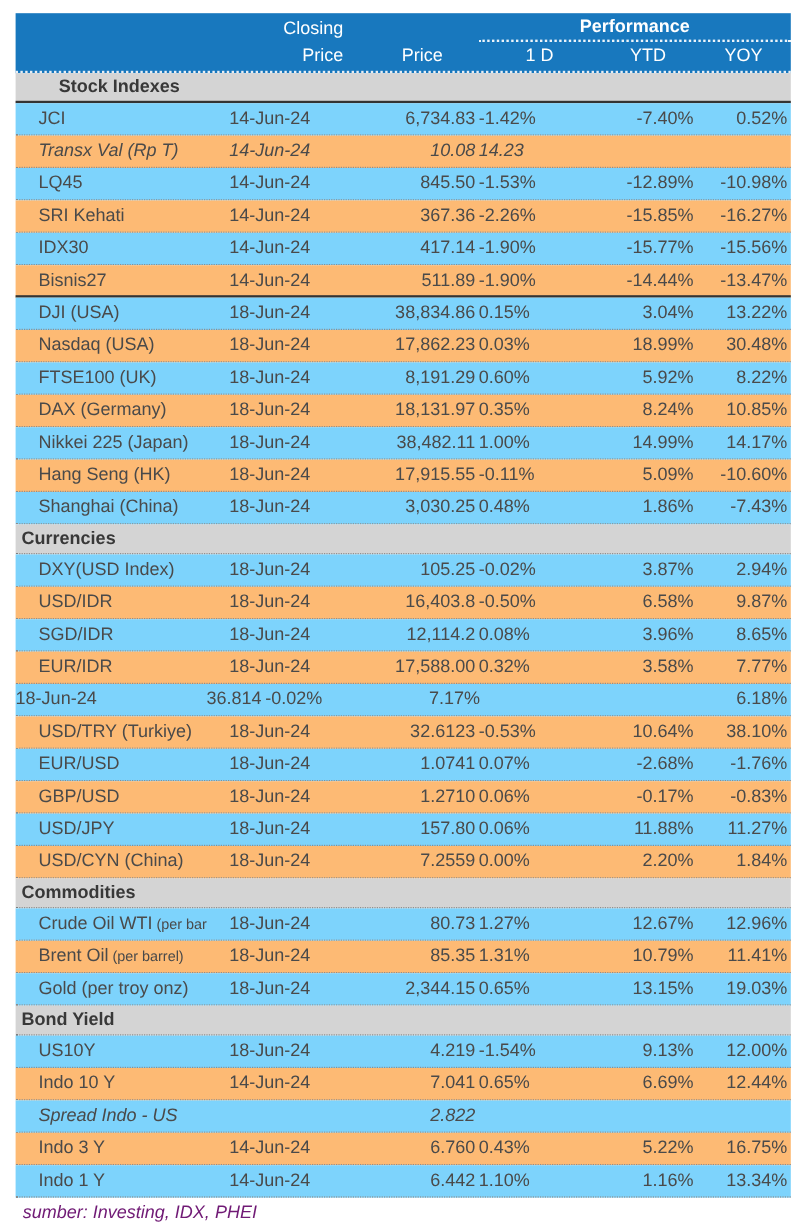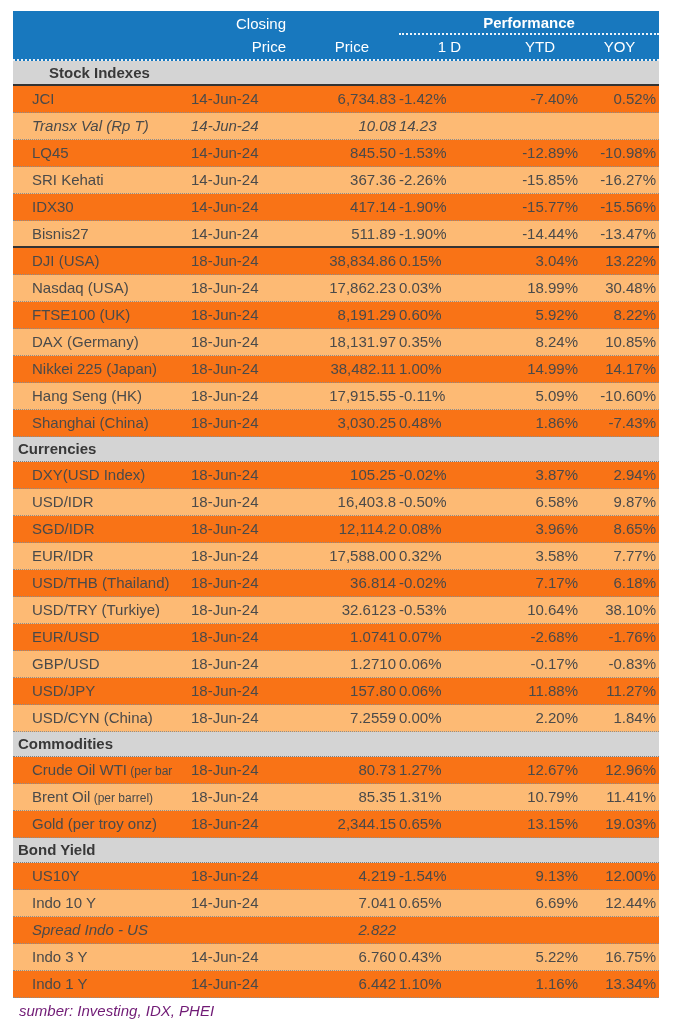--- a/index.html
+++ b/index.html
@@ -39,21 +39,21 @@
   .section-bar {
     height:25px; line-height:24px; background:#d4d4d4;
     font-weight:bold; font-size:15px; color:#383838;
     padding-left:5px; border-bottom:1px dotted #7e7e7e;
   }
   .section-bar.solid-under { border-bottom:2.5px solid #333333;padding-left:36px; }
 
   
   .row {
     display:flex; height:27px; line-height:26px; font-size:15px;
-    border-bottom:1px dotted #8d8d8d; background:#f97316;
+    border-bottom:1px dotted #8d8d8d; background:#7dd3fc;
   }
   .row.alt { background:#fdba74; }
   .row.it { font-style:italic; }
   .row.thick { border-bottom:2.5px solid #333333; }
   .row .c-date  { padding-right:4px; }
   .row .c-price { text-align:right; padding-right:3px; }
   .row .c-d1    { text-align:left; padding-right:2px; }
   .row .c-ytd   { text-align:right; padding-right:2px; }
   .row .c-yoy   { text-align:right; padding-right:3px; }
   .row .c-d1.no-pct { padding-right:24px; }
@@ -245,21 +245,20 @@
   <div class="row alt">
     <div class="c-name"><span class="n-main">EUR/IDR</span><span class="n-small"></span></div>
     <div class="c-date">18-Jun-24</div>
     <div class="c-price">17,588.00</div>
     <div class="c-d1">0.32%</div>
     <div class="c-ytd">3.58%</div>
     <div class="c-yoy">7.77%</div>
   </div>
 
   <div class="row">
-    <div class="c-name"><span class="n-main">USD/THB (Thailand)</span><span class="n-small"></span></div>
     <div class="c-date">18-Jun-24</div>
     <div class="c-price">36.814</div>
     <div class="c-d1">-0.02%</div>
     <div class="c-ytd">7.17%</div>
     <div class="c-yoy">6.18%</div>
   </div>
 
   <div class="row alt">
     <div class="c-name"><span class="n-main">USD/TRY (Turkiye)</span><span class="n-small"></span></div>
     <div class="c-date">18-Jun-24</div>

